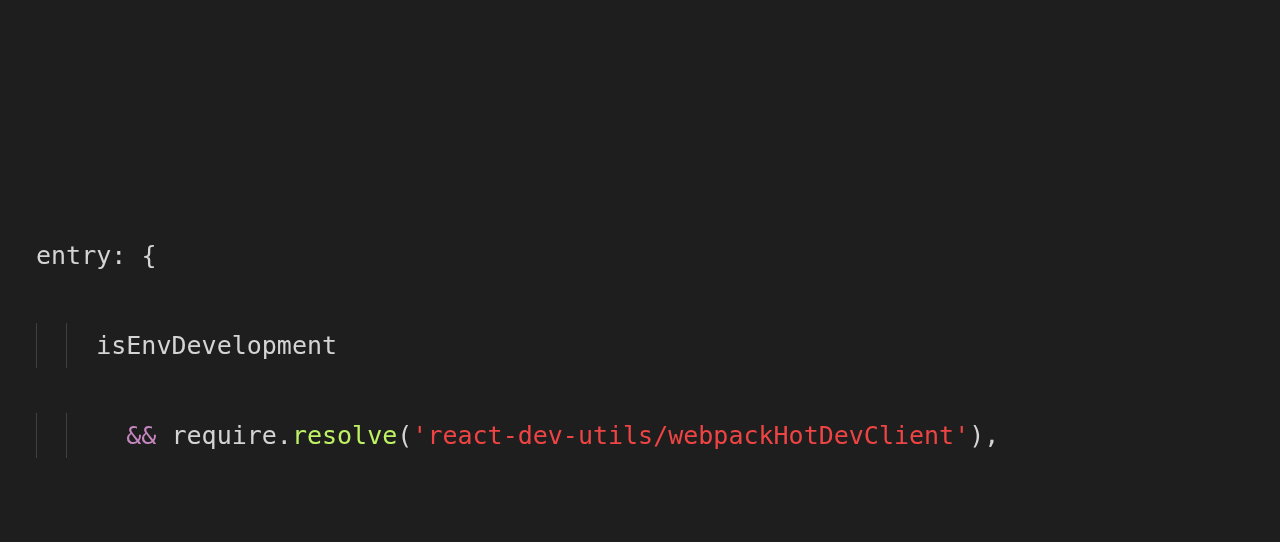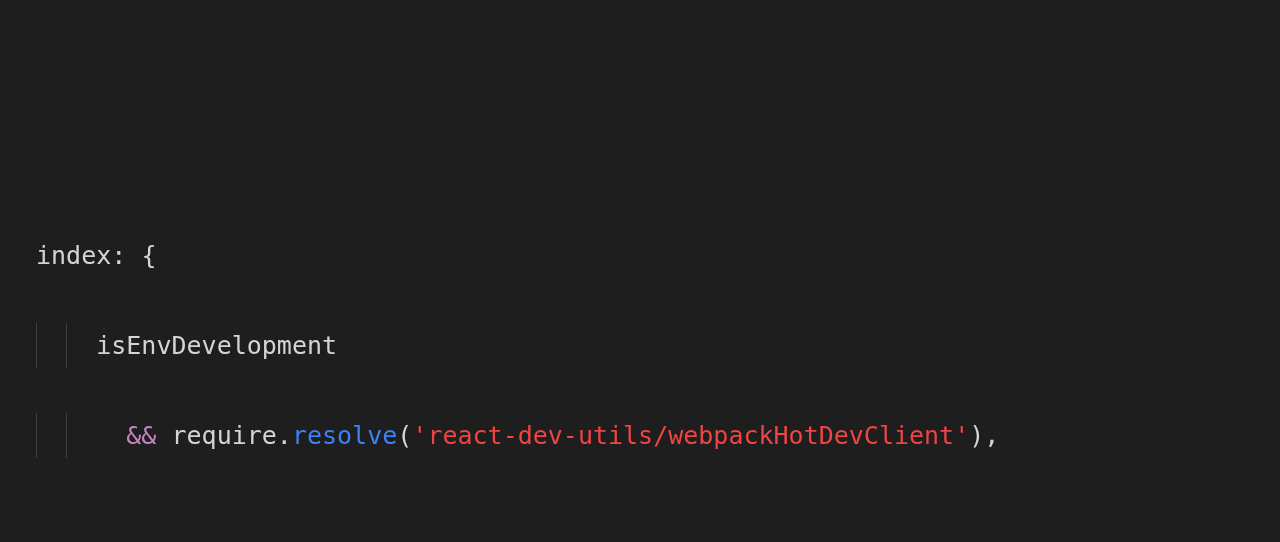--- a/index.html
+++ b/index.html
@@ -28,30 +28,30 @@
       left: 0;
       top: 0;
       bottom: 0;
       width: 1px;
       background-color: #404040;
     }
     .tok-property { color: #d4d4d4; }
     .tok-punct { color: #d4d4d4; }
     .tok-keyword { color: #c586c0; }
     .tok-ident { color: #d4d4d4; }
-    .tok-method { color: #3b82f6; }
+    .tok-method { color: #bef264; }
     .tok-string { color: #ef4444; }
   </style>
 </head>
 <body>
 
 
 
 <div class="editor">
-<span class="line"><span class="tok-property">index</span><span class="tok-punct">: </span><span class="tok-punct">{</span></span>
+<span class="line"><span class="tok-property">entry</span><span class="tok-punct">: </span><span class="tok-punct">{</span></span>
 <span class="line"><span class="guide" style="left:0px"></span><span class="guide" style="left:30px"></span><span>    </span><span class="tok-ident">isEnvDevelopment</span></span>
 <span class="line"><span class="guide" style="left:0px"></span><span class="guide" style="left:30px"></span><span>      </span><span class="tok-keyword">&amp;&amp;</span><span> </span><span class="tok-ident">require</span><span class="tok-punct">.</span><span class="tok-method">resolve</span><span class="tok-punct">(</span><span class="tok-string">'react-dev-utils/webpackHotDevClient'</span><span class="tok-punct">)</span><span class="tok-punct">,</span></span>
 
 
 
 
 
 
 
 

